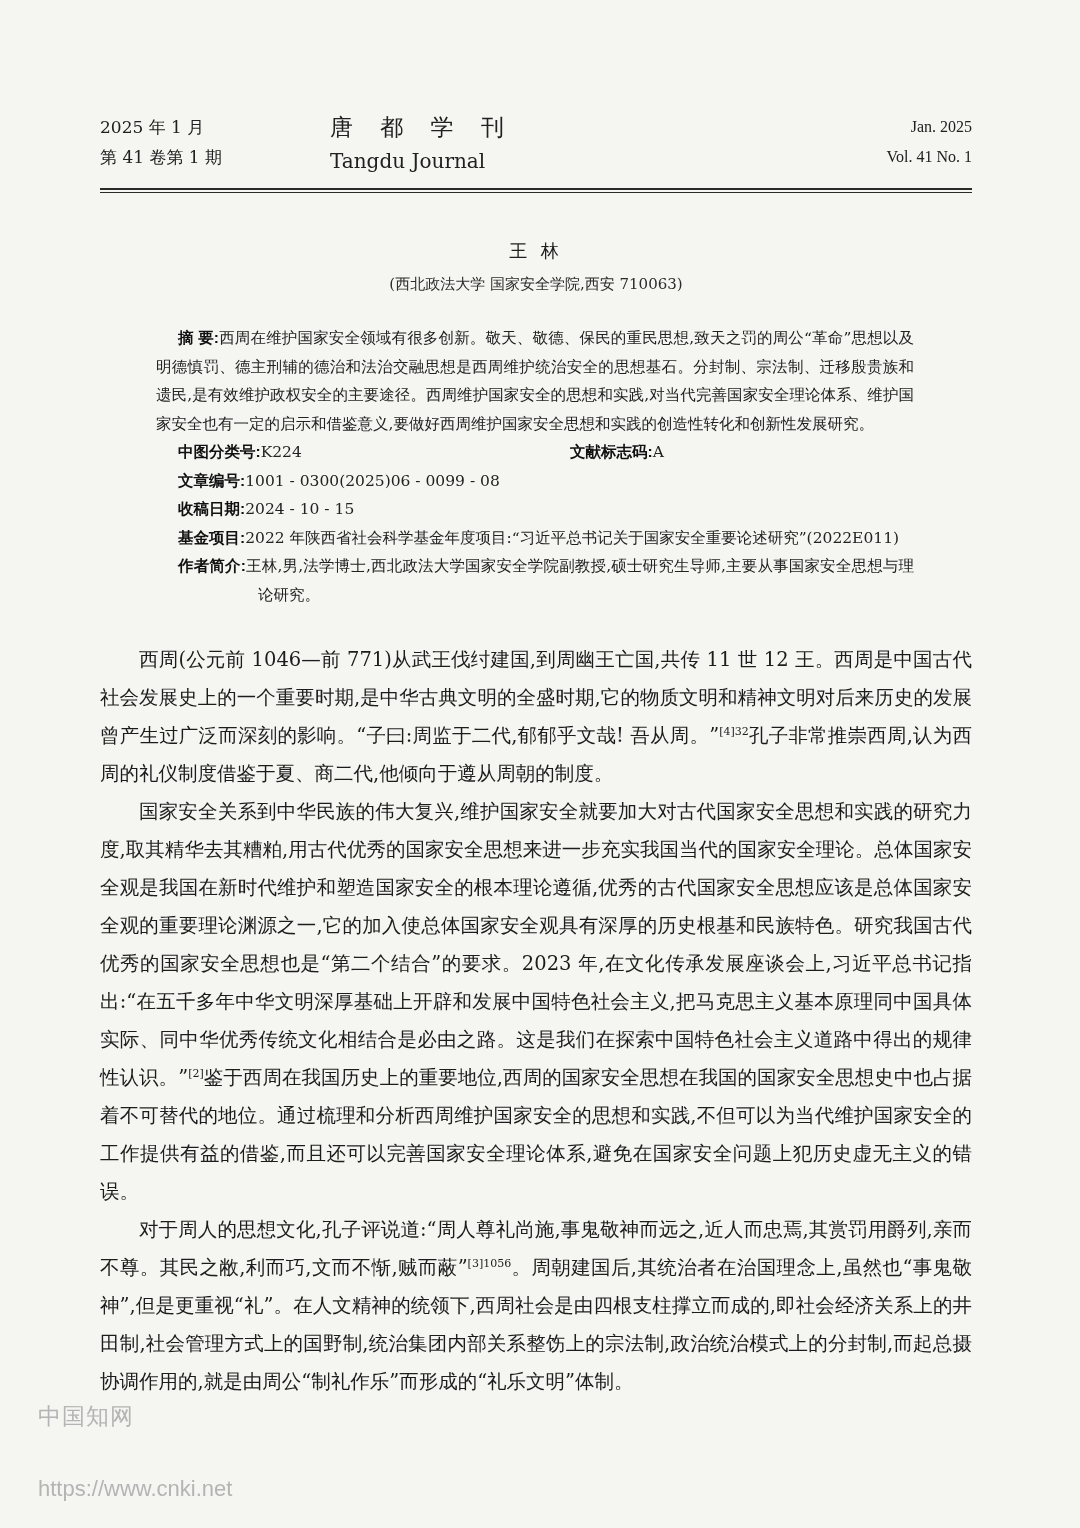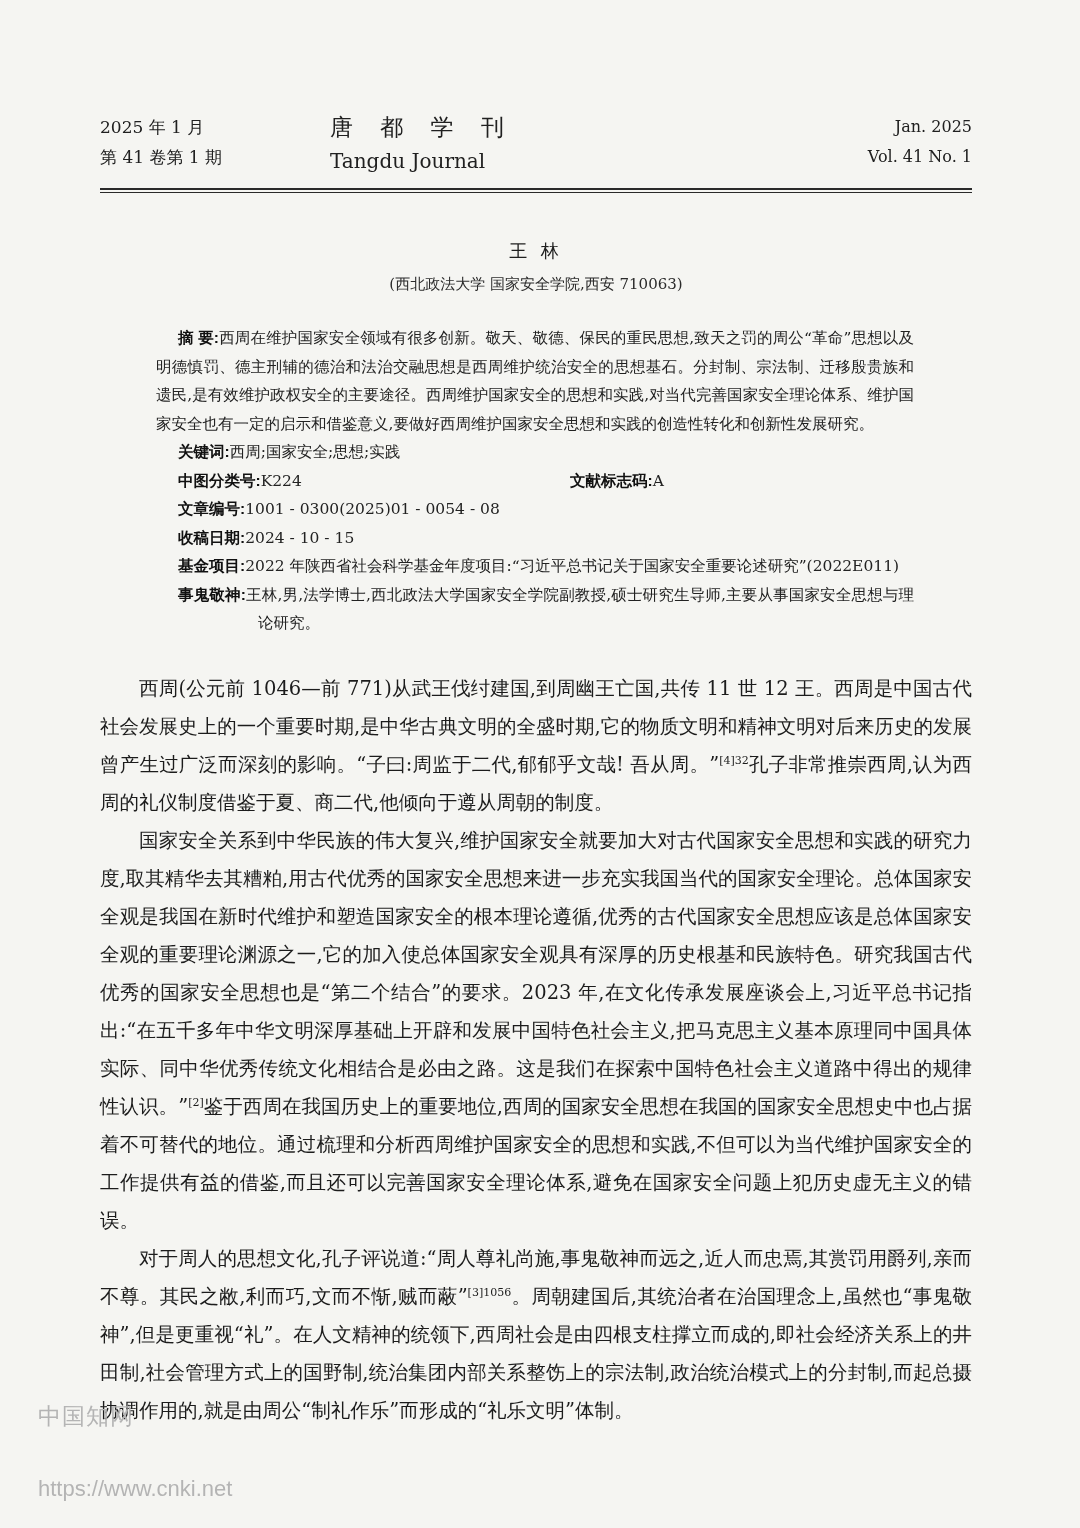--- a/index.html
+++ b/index.html
@@ -11,21 +11,21 @@
     position:relative;
     overflow:hidden;
   }
   .page { padding:112px 108px 0 100px; }
 
   
   .jheader { display:flex; justify-content:space-between; align-items:flex-start; }
   .jh-col { line-height:30px; }
   .jh-left  { text-align:left;  font-size:17px; width:230px; }
   .jh-center{ text-align:left; flex:1; }
-  .jh-right { text-align:right; font-size:16px; width:230px; }
+  .jh-right { text-align:right; font-size:16px; width:230px;font-family:Liberation Serif, serif; }
   .jh-title-cn { font-size:23px; letter-spacing:10px; }
   .jh-title-en { font-size:20px; margin-top:4px; }
   .double-rule {
     margin-top:12px; height:5px;
     border-top:2px solid #2a2a2a;
     border-bottom:1px solid #2a2a2a;
   }
 
   
   .section-label {
@@ -89,29 +89,28 @@
 
   <div class="double-rule"></div>
 
 
 
   <div class="article-author">王  林</div>
   <div class="article-affil">(西北政法大学 国家安全学院,西安  710063)</div>
 
   <div class="meta">
     <p class="meta-abstract"><b>摘  要:</b><span>西周在维护国家安全领域有很多创新。敬天、敬德、保民的重民思想,致天之罚的周公“革命”思想以及明德慎罚、德主刑辅的德治和法治交融思想是西周维护统治安全的思想基石。分封制、宗法制、迁移殷贵族和遗民,是有效维护政权安全的主要途径。西周维护国家安全的思想和实践,对当代完善国家安全理论体系、维护国家安全也有一定的启示和借鉴意义,要做好西周维护国家安全思想和实践的创造性转化和创新性发展研究。</span></p>
-    <p class="meta-row"><b>关键词:</b><span>西周;国家安全;思想;实践</span></p>
     <p class="meta-row-split">
       <span class="meta-split-first"><b>中图分类号:</b><span>K224</span></span>
       <span><b>文献标志码:</b><span>A</span></span>
     </p>
-    <p class="meta-row"><b>文章编号:</b><span>1001 - 0300(2025)01 - 0054 - 08</span></p>
+    <p class="meta-row"><b>文章编号:</b><span>1001 - 0300(2025)06 - 0099 - 08</span></p>
     <p class="meta-row"><b>收稿日期:</b><span>2024 - 10 - 15</span></p>
     <p class="meta-row-hang"><b>基金项目:</b><span>2022 年陕西省社会科学基金年度项目:“习近平总书记关于国家安全重要论述研究”(2022E011)</span></p>
-    <p class="meta-row-hang"><b>事鬼敬神:</b><span>王林,男,法学博士,西北政法大学国家安全学院副教授,硕士研究生导师,主要从事国家安全思想与理论研究。</span></p>
+    <p class="meta-row-hang"><b>作者简介:</b><span>王林,男,法学博士,西北政法大学国家安全学院副教授,硕士研究生导师,主要从事国家安全思想与理论研究。</span></p>
   </div>
 
   <div class="body-text">
       <p><span>西周(公元前 1046—前 771)从武王伐纣建国,到周幽王亡国,共传 11 世 12 王。西周是中国古代社会发展史上的一个重要时期,是中华古典文明的全盛时期,它的物质文明和精神文明对后来历史的发展曾产生过广泛而深刻的影响。“子曰:周监于二代,郁郁乎文哉! 吾从周。”</span><sup>[4]32</sup><span>孔子非常推崇西周,认为西周的礼仪制度借鉴于夏、商二代,他倾向于遵从周朝的制度。</span></p>
       <p><span>国家安全关系到中华民族的伟大复兴,维护国家安全就要加大对古代国家安全思想和实践的研究力度,取其精华去其糟粕,用古代优秀的国家安全思想来进一步充实我国当代的国家安全理论。总体国家安全观是我国在新时代维护和塑造国家安全的根本理论遵循,优秀的古代国家安全思想应该是总体国家安全观的重要理论渊源之一,它的加入使总体国家安全观具有深厚的历史根基和民族特色。研究我国古代优秀的国家安全思想也是“第二个结合”的要求。2023 年,在文化传承发展座谈会上,习近平总书记指出:“在五千多年中华文明深厚基础上开辟和发展中国特色社会主义,把马克思主义基本原理同中国具体实际、同中华优秀传统文化相结合是必由之路。这是我们在探索中国特色社会主义道路中得出的规律性认识。”</span><sup>[2]</sup><span>鉴于西周在我国历史上的重要地位,西周的国家安全思想在我国的国家安全思想史中也占据着不可替代的地位。通过梳理和分析西周维护国家安全的思想和实践,不但可以为当代维护国家安全的工作提供有益的借鉴,而且还可以完善国家安全理论体系,避免在国家安全问题上犯历史虚无主义的错误。</span></p>
       <p><span>对于周人的思想文化,孔子评说道:“周人尊礼尚施,事鬼敬神而远之,近人而忠焉,其赏罚用爵列,亲而不尊。其民之敝,利而巧,文而不惭,贼而蔽”</span><sup>[3]1056</sup><span>。周朝建国后,其统治者在治国理念上,虽然也“事鬼敬神”,但是更重视“礼”。在人文精神的统领下,西周社会是由四根支柱撑立而成的,即社会经济关系上的井田制,社会管理方式上的国野制,统治集团内部关系整饬上的宗法制,政治统治模式上的分封制,而起总摄协调作用的,就是由周公“制礼作乐”而形成的“礼乐文明”体制。</span></p>
     </div>
 
 </div>
 

